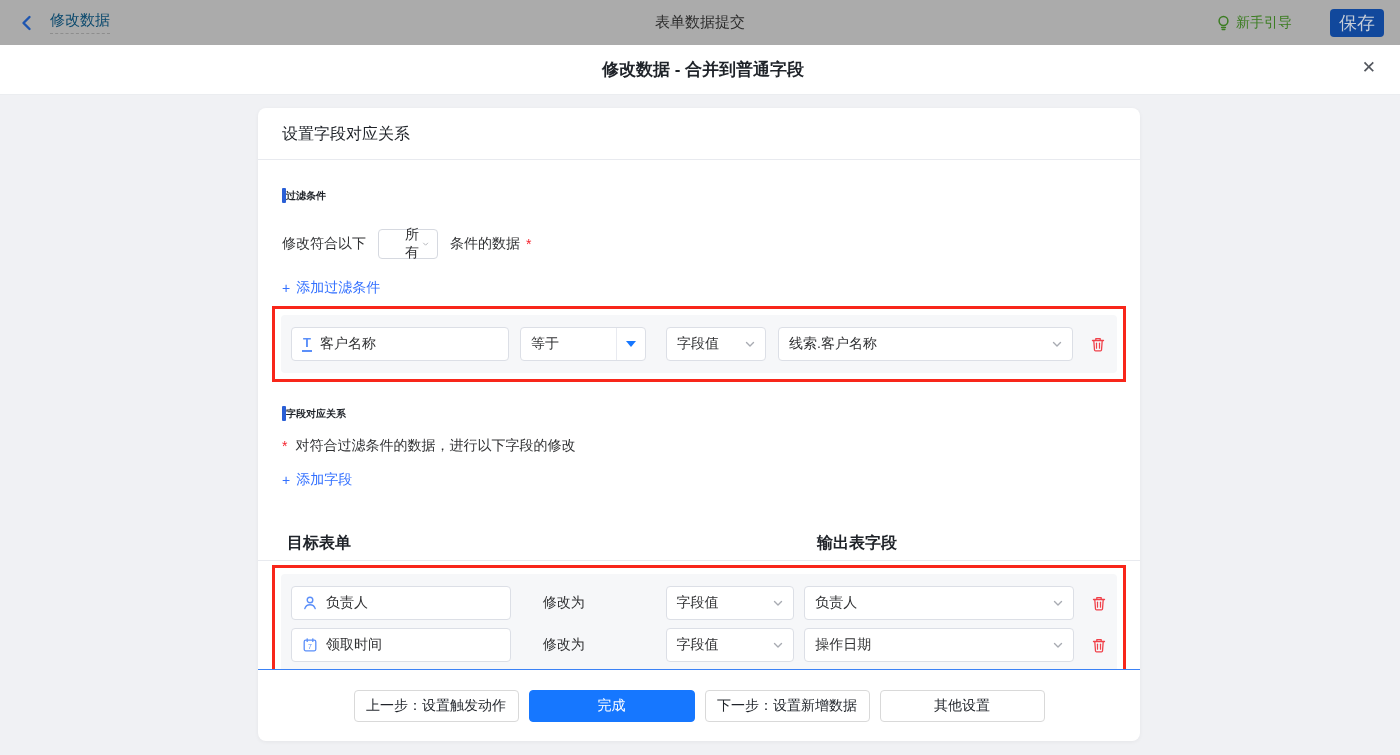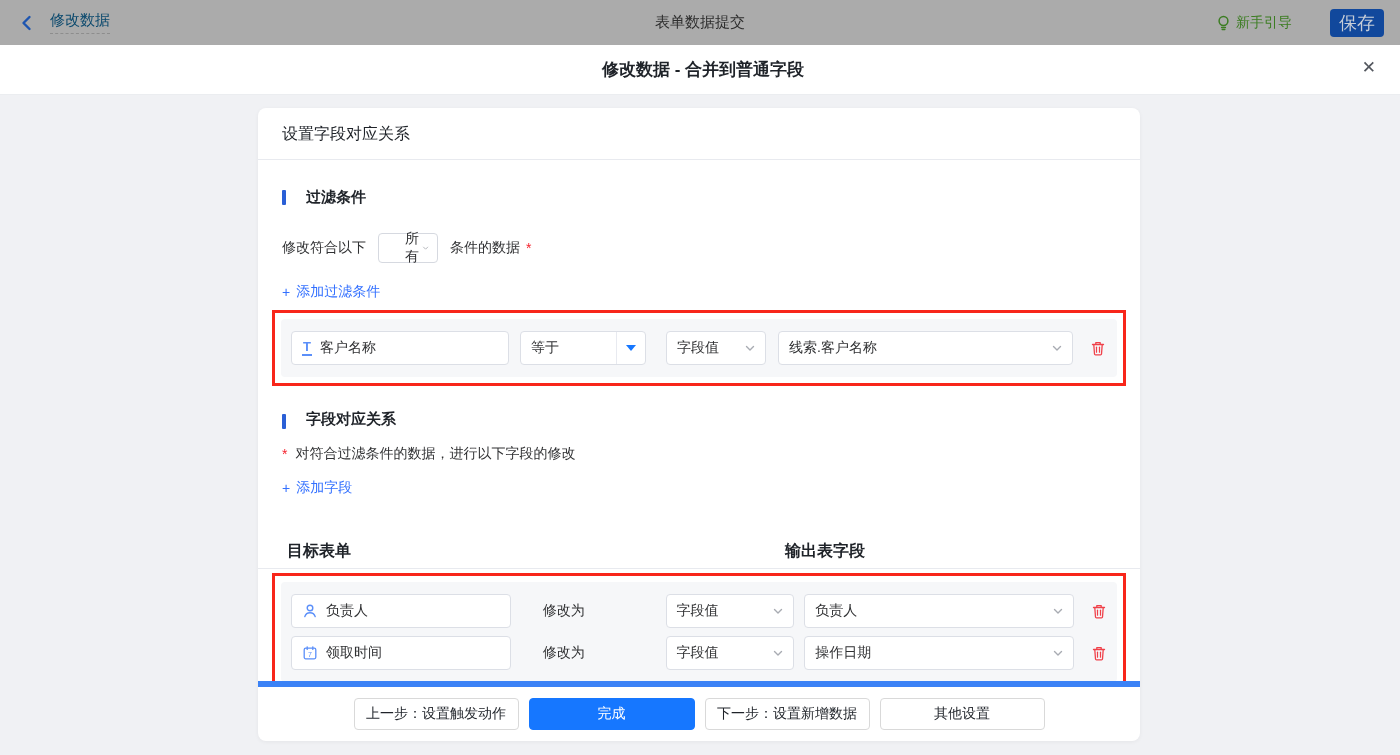--- a/index.html
+++ b/index.html
@@ -19,21 +19,21 @@
   .modal-header { height:50px; background:#ffffff; position:relative; display:flex; align-items:center; justify-content:center; border-bottom:1px solid #ebedf0;padding-left:6px; }
   .modal-title { font-size:17px; font-weight:bold; color:#1f2329; }
   .modal-close { position:absolute; right:24px; top:14px; font-size:17px; color:#53575e; cursor:pointer; line-height:1; }
 
   
   .content { height:660px; background:#f0f1f4; position:relative; }
   .card { position:absolute; left:258px; top:13px; width:882px; height:633px; background:#ffffff; border-radius:8px; box-shadow:0 1px 4px rgba(0,0,0,0.05); display:flex; flex-direction:column; }
   .card-header { height:52px; line-height:52px; padding:0 24px; font-size:16px; color:#1f2329; border-bottom:1px solid #e8eaef; }
   .card-body { flex:1; overflow:hidden; }
 
-  .section-title { display:flex; align-items:center; gap:20px; padding-left:24px; margin-top:28px; font-size:15px; font-weight:bold; color:#1f2329; }
+  .section-title { display:flex; align-items:center; gap:0; padding-left:24px; margin-top:28px; font-size:10px; font-weight:bold; color:#1f2329; }
   .section-bar { width:4px; height:15px; background:#2a5fd6; border-radius:1px; }
 
   .cond-line { display:flex; align-items:center; padding-left:24px; margin-top:26px; font-size:14px; color:#303133; }
   .scope-select { width:60px; height:30px; margin:0 12px; border:1px solid #d6d9e0; border-radius:4px; background:#fff; display:flex; align-items:center; justify-content:space-between; padding:0 8px 0 26px; cursor:pointer; font-size:14px; color:#303133; }
   .req { color:#f5222d; margin-left:6px; font-size:14px; }
   .req2 { color:#f5222d; margin-right:8px; font-size:14px; }
 
   .add-link { display:inline-flex; align-items:center; gap:6px; margin:20px 0 0 24px; color:#3370ff; font-size:14px; cursor:pointer; }
 
   .redbox { margin:9px 14px 0 14px; border:3px solid #f8261a; padding:6px; }
@@ -46,30 +46,30 @@
   .sel-op { width:126px; margin-left:11px; padding-right:0; }
   .op-caret-zone { width:29px; height:32px; border-left:1px solid #e8eaf0; display:flex; align-items:center; justify-content:center; }
   .caret-blue { width:0; height:0; border-left:5px solid transparent; border-right:5px solid transparent; border-top:6px solid #1677ff; }
   .sel-type { width:100px; margin-left:20px; }
   .sel-value { flex:1; margin-left:12px; max-width:295px; }
   .trash-btn { margin-left:17px; background:none; border:none; cursor:pointer; display:flex; align-items:center; }
 
   .desc-line { display:flex; align-items:center; padding-left:24px; margin-top:16px; font-size:14px; color:#303133; }
   .col-heads { position:relative; margin-top:40px; height:32px; font-size:16px; font-weight:600; color:#1f2329; border-bottom:1px solid #e8eaef; }
   .col-target { position:absolute; left:29px; top:4px; }
-  .col-output { position:absolute; left:527px; top:4px; }
+  .col-output { position:absolute; left:559px; top:4px; }
 
   .map-rows { padding:12px 10px; display:flex; flex-direction:column; gap:8px; }
   .map-row { display:flex; align-items:center; height:34px; }
   .map-input { width:220px; }
   .map-action { margin-left:32px; width:123px; font-size:14px; color:#303133; }
   .sel-type2 { width:129px; }
   .sel-value2 { width:270px; margin-left:10px; }
 
-  .card-footer { height:60px; border-top:6px solid #3b82f6; display:flex; align-items:center; justify-content:center; gap:10px;font-family:Liberation Serif, serif; }
+  .card-footer { height:72px; border-top:1px solid #3b82f6; display:flex; align-items:center; justify-content:center; gap:10px;font-family:Liberation Serif, serif; }
   .btn { height:32px; border-radius:4px; font-size:14px; font-family:inherit; cursor:pointer; background:#fff; border:1px solid #d9d9d9; color:#1f2329; }
   .btn-prev, .btn-next, .btn-other { width:165px; }
   .btn-done { width:166px; background:#1677ff; border:1px solid #1677ff; color:#ffffff; }
 
   svg { display:block; }
 </style>
 </head>
 <body>
 
 <header class="topbar">

